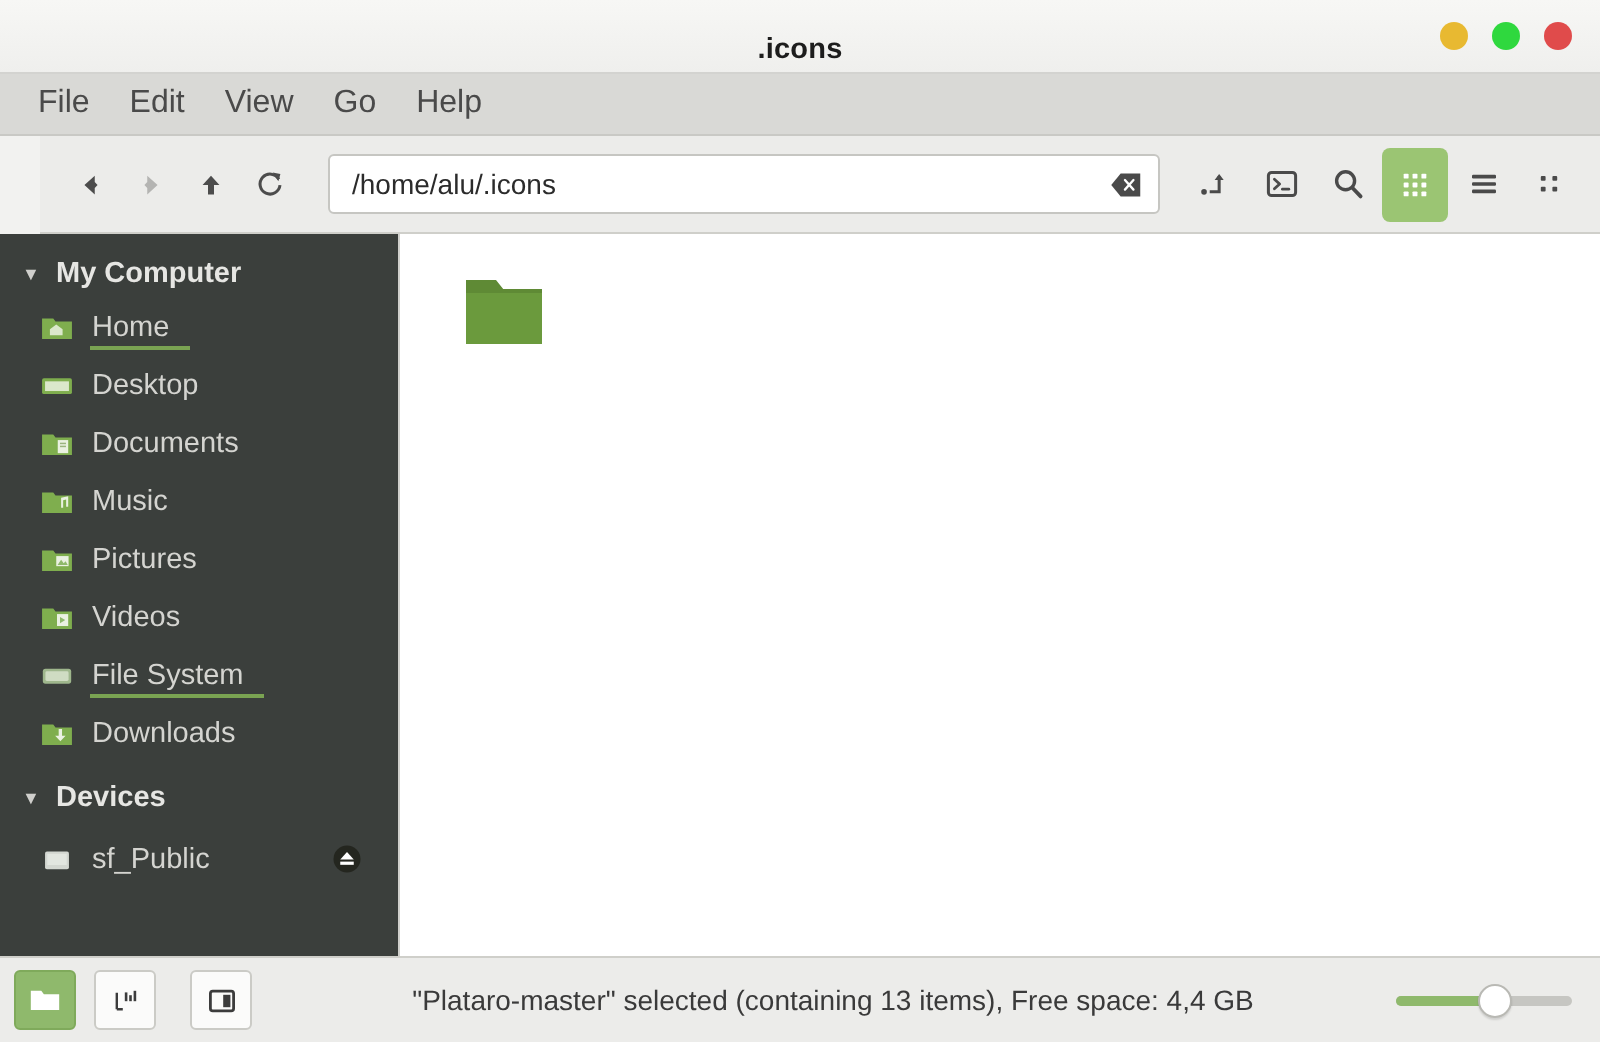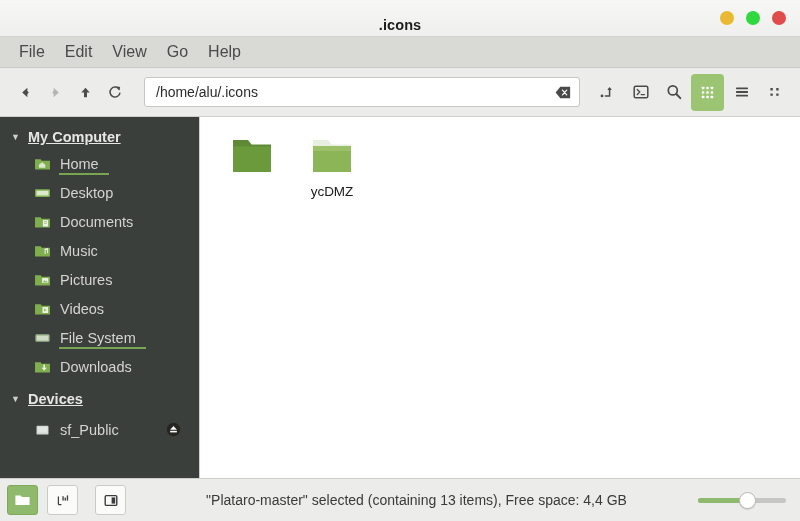--- a/index.html
+++ b/index.html
@@ -83,20 +83,21 @@
   
   .toolbar {
     height: 48px;
     min-height: 48px;
     background: #ececea;
     border-bottom: 1px solid #cfcfca;
     display: flex;
     align-items: center;
     padding: 0 10px;
     gap: 0px;
+    margin-left: 20px;
   }
   .nav-btn {
     width: 30px;
     height: 30px;
     display: flex;
     align-items: center;
     justify-content: center;
     color: #4c4c4c;
     border-radius: 3px;
   }
@@ -184,27 +185,26 @@
     align-items: center;
     justify-content: center;
     color: #cfcfcc;
     font-size: 9px;
     line-height: 1;
   }
   .group-label {
     font-size: 14.5px;
     font-weight: bold;
     color: #e6e6e3;
-    text-decoration: underline;
   }
   .side-row {
     display: flex;
     align-items: center;
     height: 29px;
-    padding-left: 34px;
+    padding-left: 20px;
     gap: 9px;
     position: relative;
   }
   .side-icon {
     width: 17px;
     height: 15px;
     flex: 0 0 auto;
     display: flex;
     align-items: center;
     justify-content: center;
@@ -579,30 +579,20 @@
 
       <div class="file-item selected">
         <span class="file-icon">
           <svg width="52" height="44" viewBox="0 0 52 44" aria-hidden="true">
             <path d="M7 7 L22 7 L25.6 11.5 L45 11.5 L45 39 L7 39 Z" fill="#5f8a35"></path>
             <path d="M7 13.5 L45 13.5 L45 39 L7 39 Z" fill="#6b9a3d"></path>
           </svg>
         </span>
       </div>
 
-      <div class="file-item">
-        <span class="file-icon">
-          <svg width="52" height="44" viewBox="0 0 52 44" aria-hidden="true">
-            <path d="M7 7 L22 7 L25.6 11.5 L45 11.5 L45 39 L7 39 Z" fill="#e8eee0"></path>
-            <path d="M7 13 L45 13 L45 39 L7 39 Z" fill="#8cb557"></path>
-            <path d="M7 13 L45 13 L45 18 L7 18 Z" fill="#9cc067"></path>
-          </svg>
-        </span>
-        <span class="file-label">ycDMZ</span>
-      </div>
 
     </div>
   </div>
 
   <div class="statusbar">
     <div class="status-btn active">
       <svg width="17" height="14" viewBox="0 0 18 15" aria-hidden="true">
         <path d="M1.4 2.6 L7 2.6 L8.4 4.4 L16.6 4.4 L16.6 12.8 L1.4 12.8 Z" fill="#ffffff"></path>
       </svg>
     </div>

